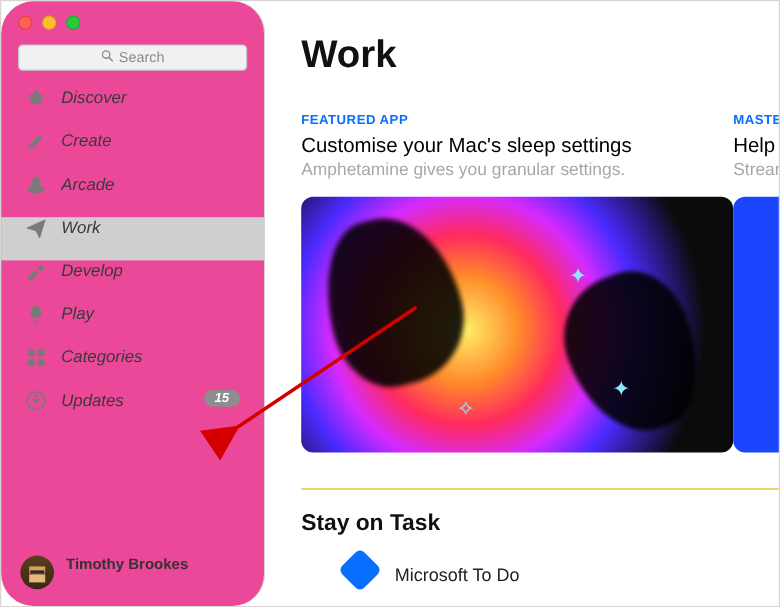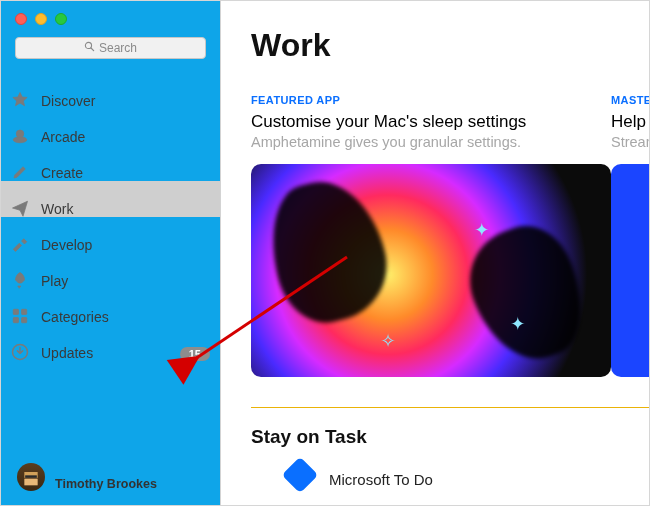--- a/index.html
+++ b/index.html
@@ -7,59 +7,61 @@
   .window {
     width: 650px; height: 506px;
     display: flex;
     background: #fff;
     border: 1px solid #d6d6d6;
     position: relative;
   }
   
   .sidebar {
     width: 220px; flex: 0 0 220px;
-    background: #0ea5e9;
+    background: #ec4899;
     border-right: 1px solid #d3d3d3;
     display: flex; flex-direction: column;
     position: relative;
+    border-radius: 27px;
   }
   .traffic { display: flex; gap: 8px; padding: 12px 14px 6px 14px; }
   .dot { width: 12px; height: 12px; border-radius: 50%; }
   .dot.red { background:#ff5f57; border:1px solid #e0443e; }
   .dot.yellow { background:#febc2e; border:1px solid #dea123; }
   .dot.green { background:#28c840; border:1px solid #1dad2b; }
   .search-wrap { padding: 6px 14px 10px; }
   .search {
     width: 100%; height: 22px;
     border: 1px solid #c7c7c7; border-radius: 4px;
     background: #f1f1f1;
     font-size: 12px; color: #8b8b8b;
     display: flex; align-items: center; justify-content: center;
     gap: 4px;
   }
   .search svg { width: 11px; height: 11px; fill:#8b8b8b; }
   .nav { list-style: none; padding: 4px 0; flex:1; }
   .nav-item {
-    display: flex; align-items: flex-end;
-    height: 36px; padding: 0 10px;
+    display: flex; align-items: flex-start;
+    height: 36px; padding: 0 20px;
     font-size: 14px; color:#3a3a3a; font-weight:500;
     cursor: default; gap: 12px;
     position: relative;
+    font-style: italic;
   }
   .nav-item.selected { background:#cfcfcf; }
   .nav-item .ico { width:18px; height:18px; display:flex; align-items:center; justify-content:center; }
   .nav-item .ico svg { width:18px; height:18px; fill:#7a7a7a; stroke:#7a7a7a; }
   .badge {
     margin-left: auto;
     background:#8d8d8d; color:#fff;
     font-size: 11px; font-weight:600;
     border-radius: 10px; padding: 1px 9px;
   }
   .user-row {
-    display:flex; align-items:flex-end; gap:10px;
+    display:flex; align-items:flex-start; gap:10px;
     padding: 12px 16px 14px;
   }
   .avatar {
     width:28px; height:28px; border-radius:50%;
     background: linear-gradient(#5a3d1e,#3b2812);
     display:flex; align-items:center; justify-content:center;
     overflow:hidden;
   }
   .avatar svg { width:20px; height:20px; }
   .user-name { font-size:12.5px; font-weight:600; color:#333; }
@@ -133,33 +135,33 @@
         <span class="ico">
           <svg viewBox="0 0 24 24">
               <path d="M12 2l2.9 6 6.6.6-5 4.6 1.5 6.5L12 16l-6 3.7L7.5 13.2l-5-4.6 6.6-.6z"></path>
             </svg>
         </span>
         <span>Discover</span>
       </li>
       <li class="nav-item">
         <span class="ico">
           <svg viewBox="0 0 24 24">
+              <path d="M4 20l4-1 11-11-3-3L5 16z"></path>
+            </svg>
+        </span>
+        <span>Create</span>
+      </li>
+      <li class="nav-item">
+        <span class="ico">
+          <svg viewBox="0 0 24 24">
               <ellipse cx="12" cy="17" rx="9" ry="4" fill="#7a7a7a"></ellipse>
               <circle cx="12" cy="9" r="5" fill="#7a7a7a"></circle>
             </svg>
         </span>
         <span>Arcade</span>
-      </li>
-      <li class="nav-item">
-        <span class="ico">
-          <svg viewBox="0 0 24 24">
-              <path d="M4 20l4-1 11-11-3-3L5 16z"></path>
-            </svg>
-        </span>
-        <span>Create</span>
       </li>
       <li class="nav-item selected">
         <span class="ico">
           <svg viewBox="0 0 24 24">
               <path d="M2 12l20-9-6 20-4-8z"></path>
             </svg>
         </span>
         <span>Work</span>
       </li>
       <li class="nav-item">

